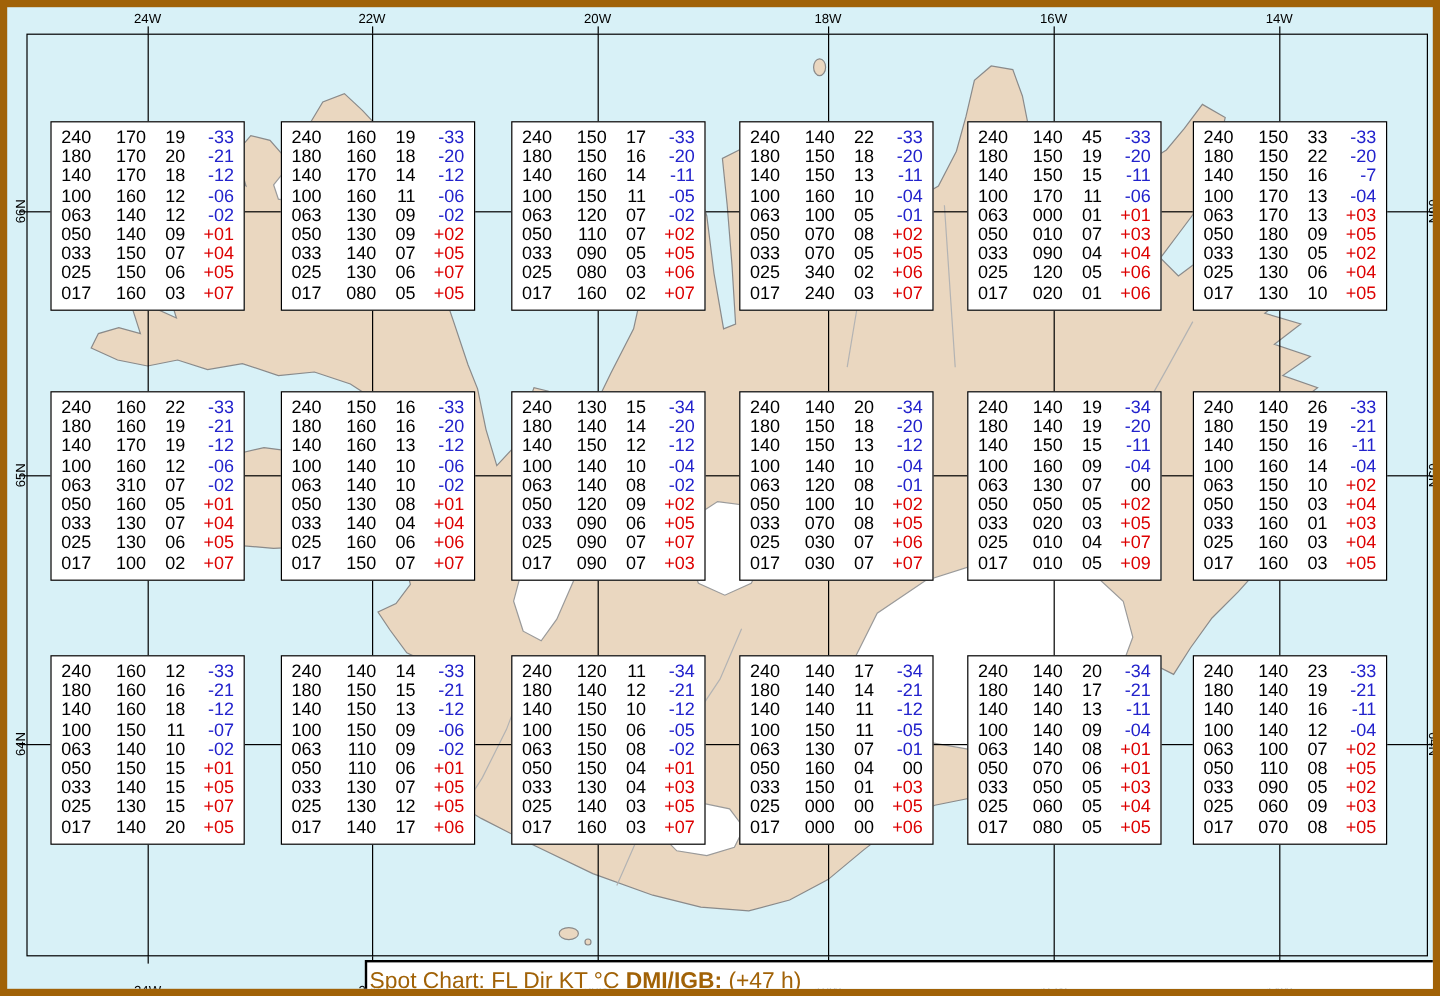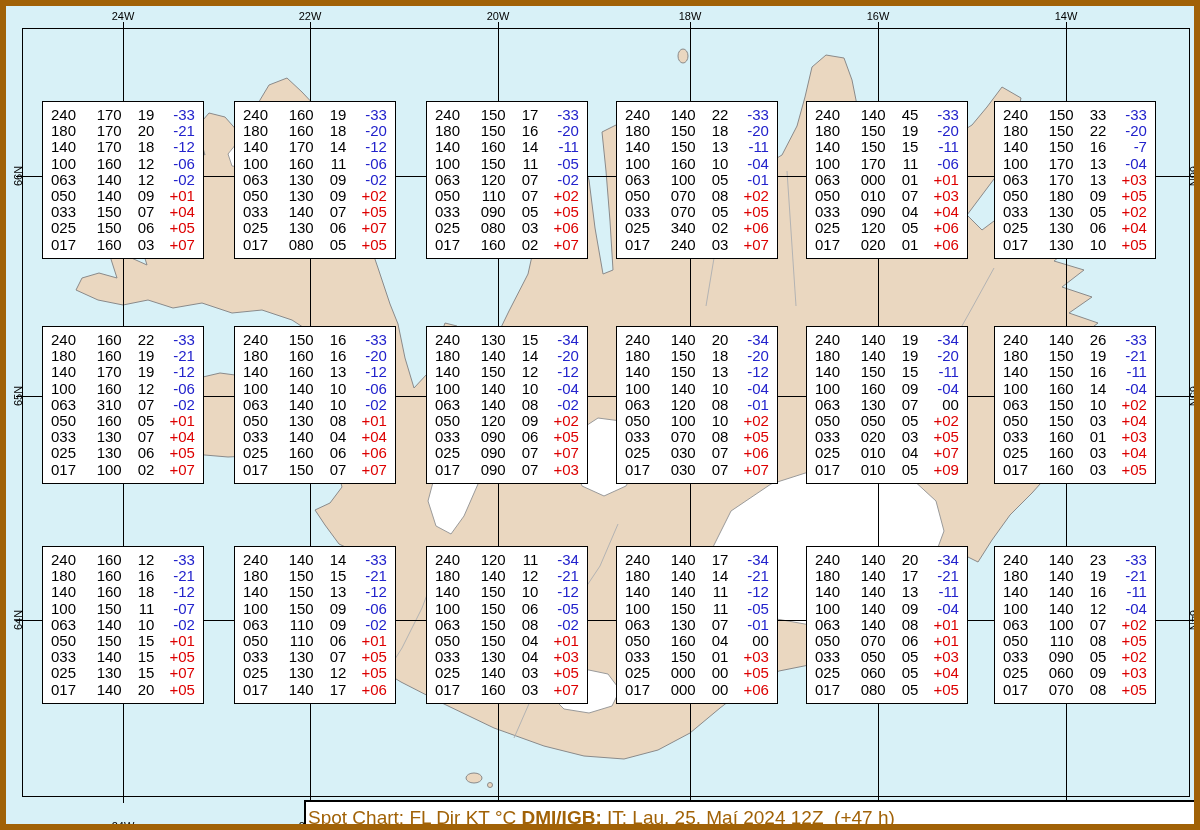--- a/index.html
+++ b/index.html
@@ -299,17 +299,16 @@
         <div class="lvl"><span class="c0">050</span><span class="c1">110</span><span class="c2">08</span><span class="c3 pos">+05</span></div>
         <div class="lvl"><span class="c0">033</span><span class="c1">090</span><span class="c2">05</span><span class="c3 pos">+02</span></div>
         <div class="lvl"><span class="c0">025</span><span class="c1">060</span><span class="c2">09</span><span class="c3 pos">+03</span></div>
         <div class="lvl"><span class="c0">017</span><span class="c1">070</span><span class="c2">08</span><span class="c3 pos">+05</span></div>
       </div>
     </div>
 
   <div class="caption">
     <span>Spot Chart: FL Dir KT °C </span>
       <b>DMI/IGB:</b>
-      <span> IT: Lau. 25. Maí 2024 12Z </span>
       <span> (+47 h)</span>
   </div>
 
 </div>
 
 </body></html>

